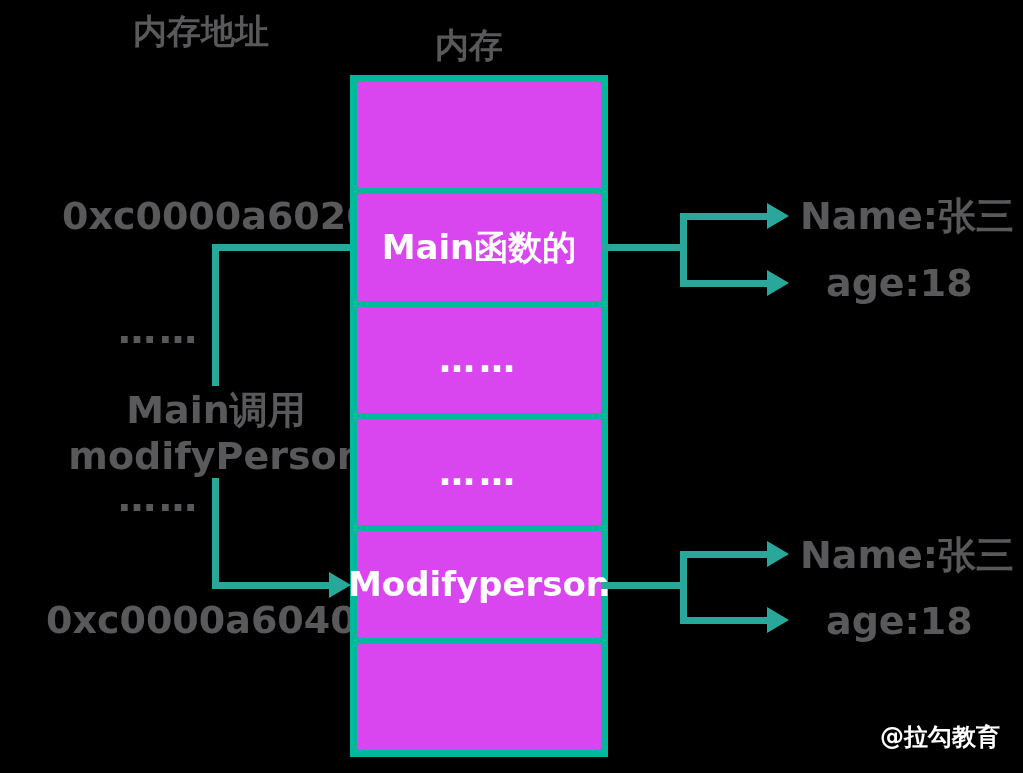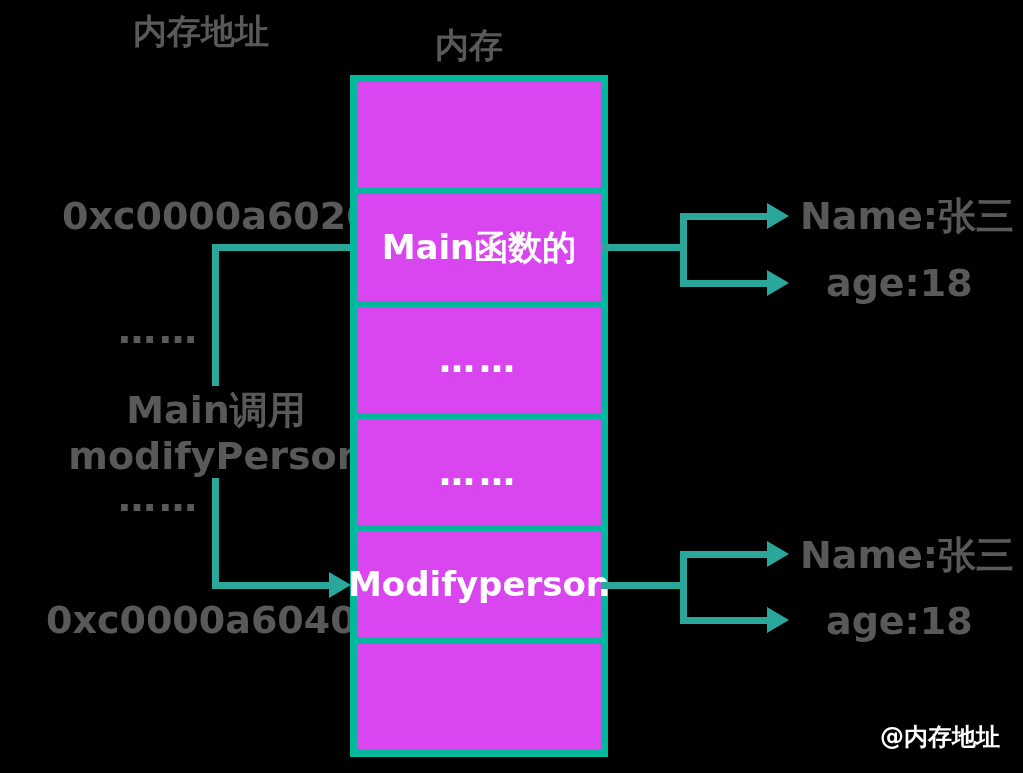--- a/index.html
+++ b/index.html
@@ -91,15 +91,15 @@
 
   <div class="h-line" style="left:601px;top:582px;width:86px;"></div>
   <div class="v-line" style="left:680px;top:551px;height:73px;"></div>
   <div class="h-line" style="left:680px;top:551px;width:88px;"></div>
   <div class="arrow-right" style="left:767px;top:541px;"></div>
   <div class="h-line" style="left:680px;top:617px;width:88px;"></div>
   <div class="arrow-right" style="left:767px;top:607px;"></div>
   <div class="abs gray pointee" style="left:800px;top:533px;">Name:张三</div>
   <div class="abs gray pointee" style="left:826px;top:599px;">age:18</div>
 
-  <div class="abs watermark" style="left:880px;top:723px;">@内存地址</div>
+  <div class="abs watermark" style="left:880px;top:723px;">@拉勾教育</div>
 
 </div>
 
 </body></html>

